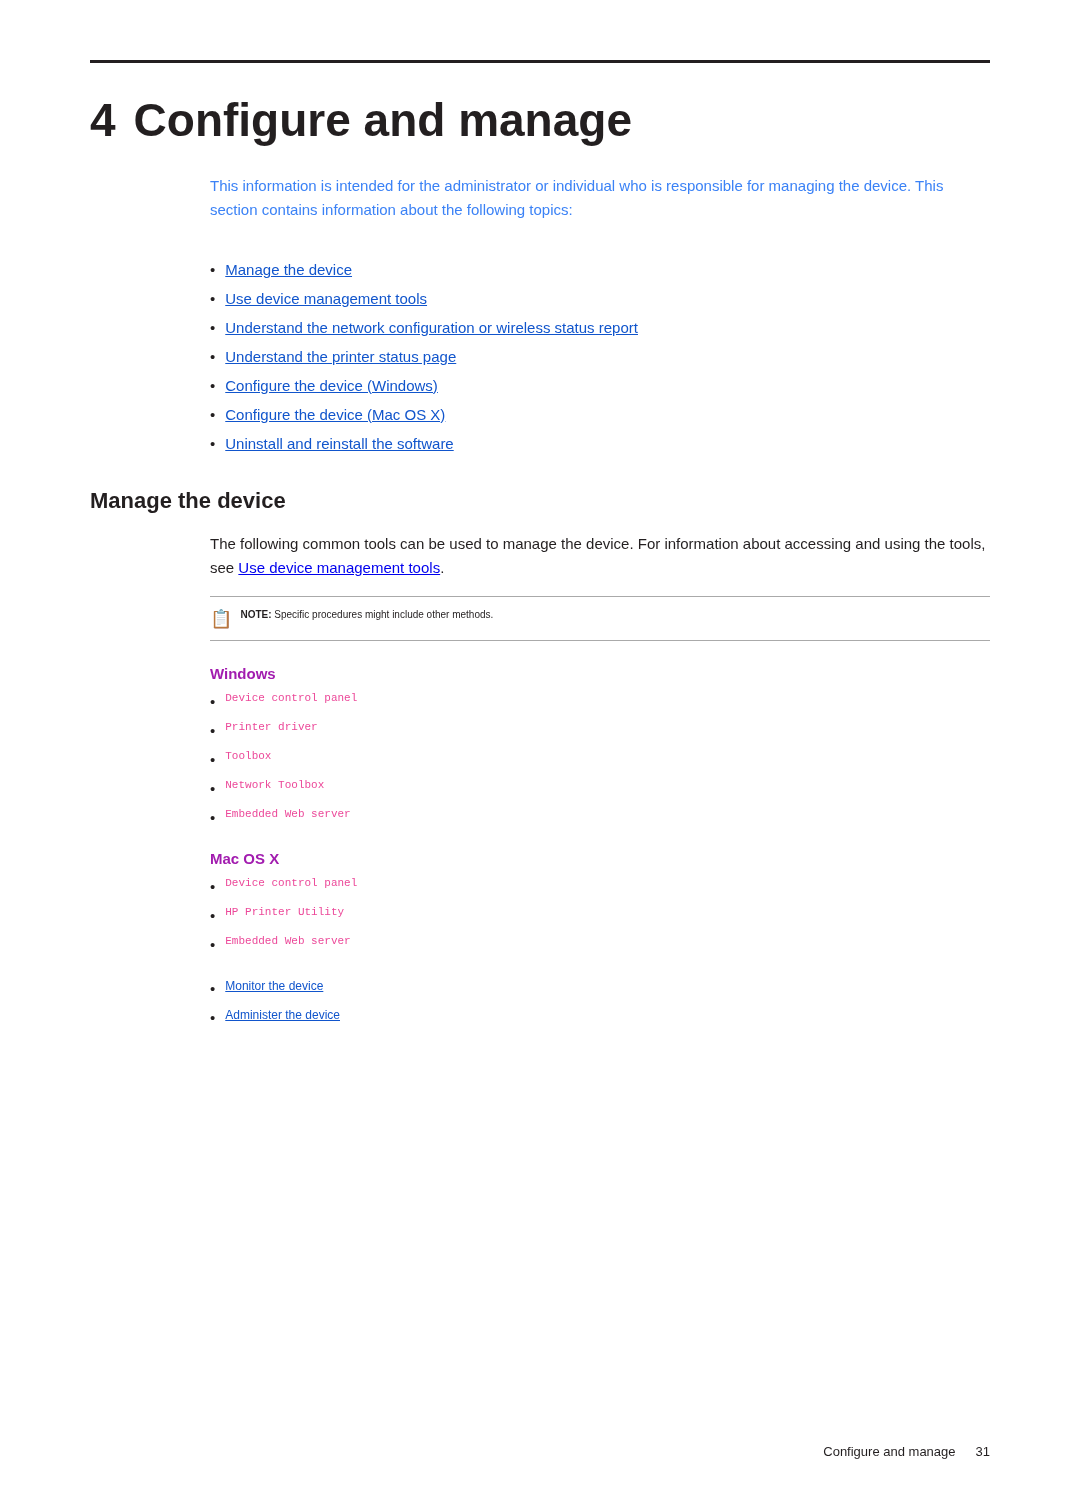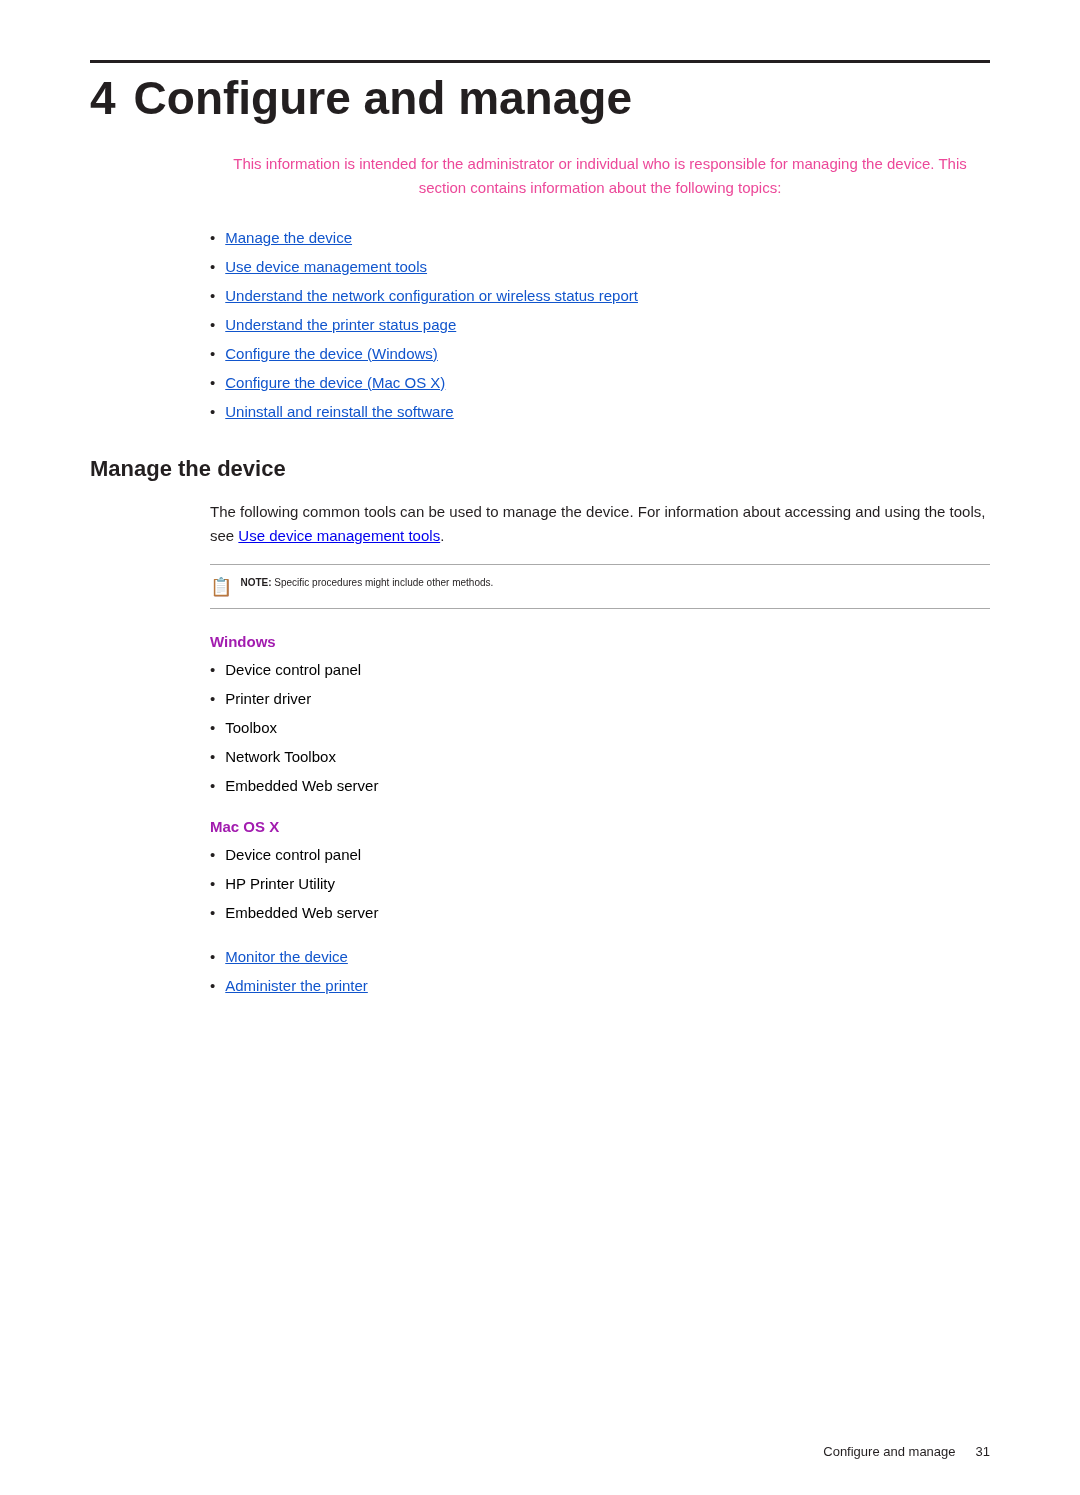--- a/index.html
+++ b/index.html
@@ -18,44 +18,43 @@
       position: relative;
     }
 
     .page {
       padding: 60px 90px 80px 90px;
       max-width: 1080px;
     }
 
     .chapter-header {
       border-top: 3px solid #231f20;
-      padding-top: 10px;
+      padding-top: 32px;
       margin-bottom: 28px;
     }
 
     .chapter-title {
       font-size: 46px;
       font-weight: bold;
       color: #231f20;
       line-height: 1.1;
     }
 
     .chapter-number {
       font-size: 46px;
       font-weight: bold;
       margin-right: 18px;
     }
 
     .intro-text {
       margin-left: 120px;
-      margin-bottom: 26px;
-      font-size: 15px;
-      line-height: 1.6;
-      color: #ec4899;
-      text-align: center;
+      margin-bottom: 36px;
+      font-size: 15px;
+      line-height: 1.6;
+      color: #3b82f6;
     }
 
     .toc-list {
       margin-left: 120px;
       margin-bottom: 32px;
       list-style: none;
     }
 
     .toc-list li {
       margin-bottom: 5px;
@@ -143,23 +142,24 @@
 
     .bullet-list li::before {
       content: "•";
       margin-right: 10px;
       color: #231f20;
       font-size: 15px;
       line-height: 1.6;
     }
 
     .bullet-list li span {
-      font-size: 15px;
-      line-height: 1.6;
-      color: #000000;
+      font-size: 11px;
+      line-height: 1.6;
+      color: #ec4899;
+      font-family: Liberation Mono, monospace;
     }
 
     .link-list {
       margin-left: 120px;
       margin-bottom: 20px;
       list-style: none;
     }
 
     .link-list li {
       margin-bottom: 5px;
@@ -170,21 +170,21 @@
     .link-list li::before {
       content: "•";
       margin-right: 10px;
       color: #231f20;
       font-size: 15px;
       line-height: 1.6;
     }
 
     .link-list a {
       color: #1155cc;
-      font-size: 15px;
+      font-size: 12px;
       line-height: 1.6;
     }
 
     .following-topics {
       margin-left: 120px;
       margin-bottom: 10px;
       font-size: 15px;
       line-height: 1.6;
       color: #231f20;
     }
@@ -295,21 +295,21 @@
     <li>
         <span>Embedded Web server</span>
       </li>
   </ul>
 
   <ul class="link-list">
     <li>
         <a href="#monitor-the-device">Monitor the device</a>
       </li>
     <li>
-        <a href="#administer-the-device">Administer the printer</a>
+        <a href="#administer-the-device">Administer the device</a>
       </li>
   </ul>
 
 </div>
 
 <div class="page-footer">
   <span class="footer-text">Configure and manage</span>
   <span class="footer-page">31</span>
 </div>
 

